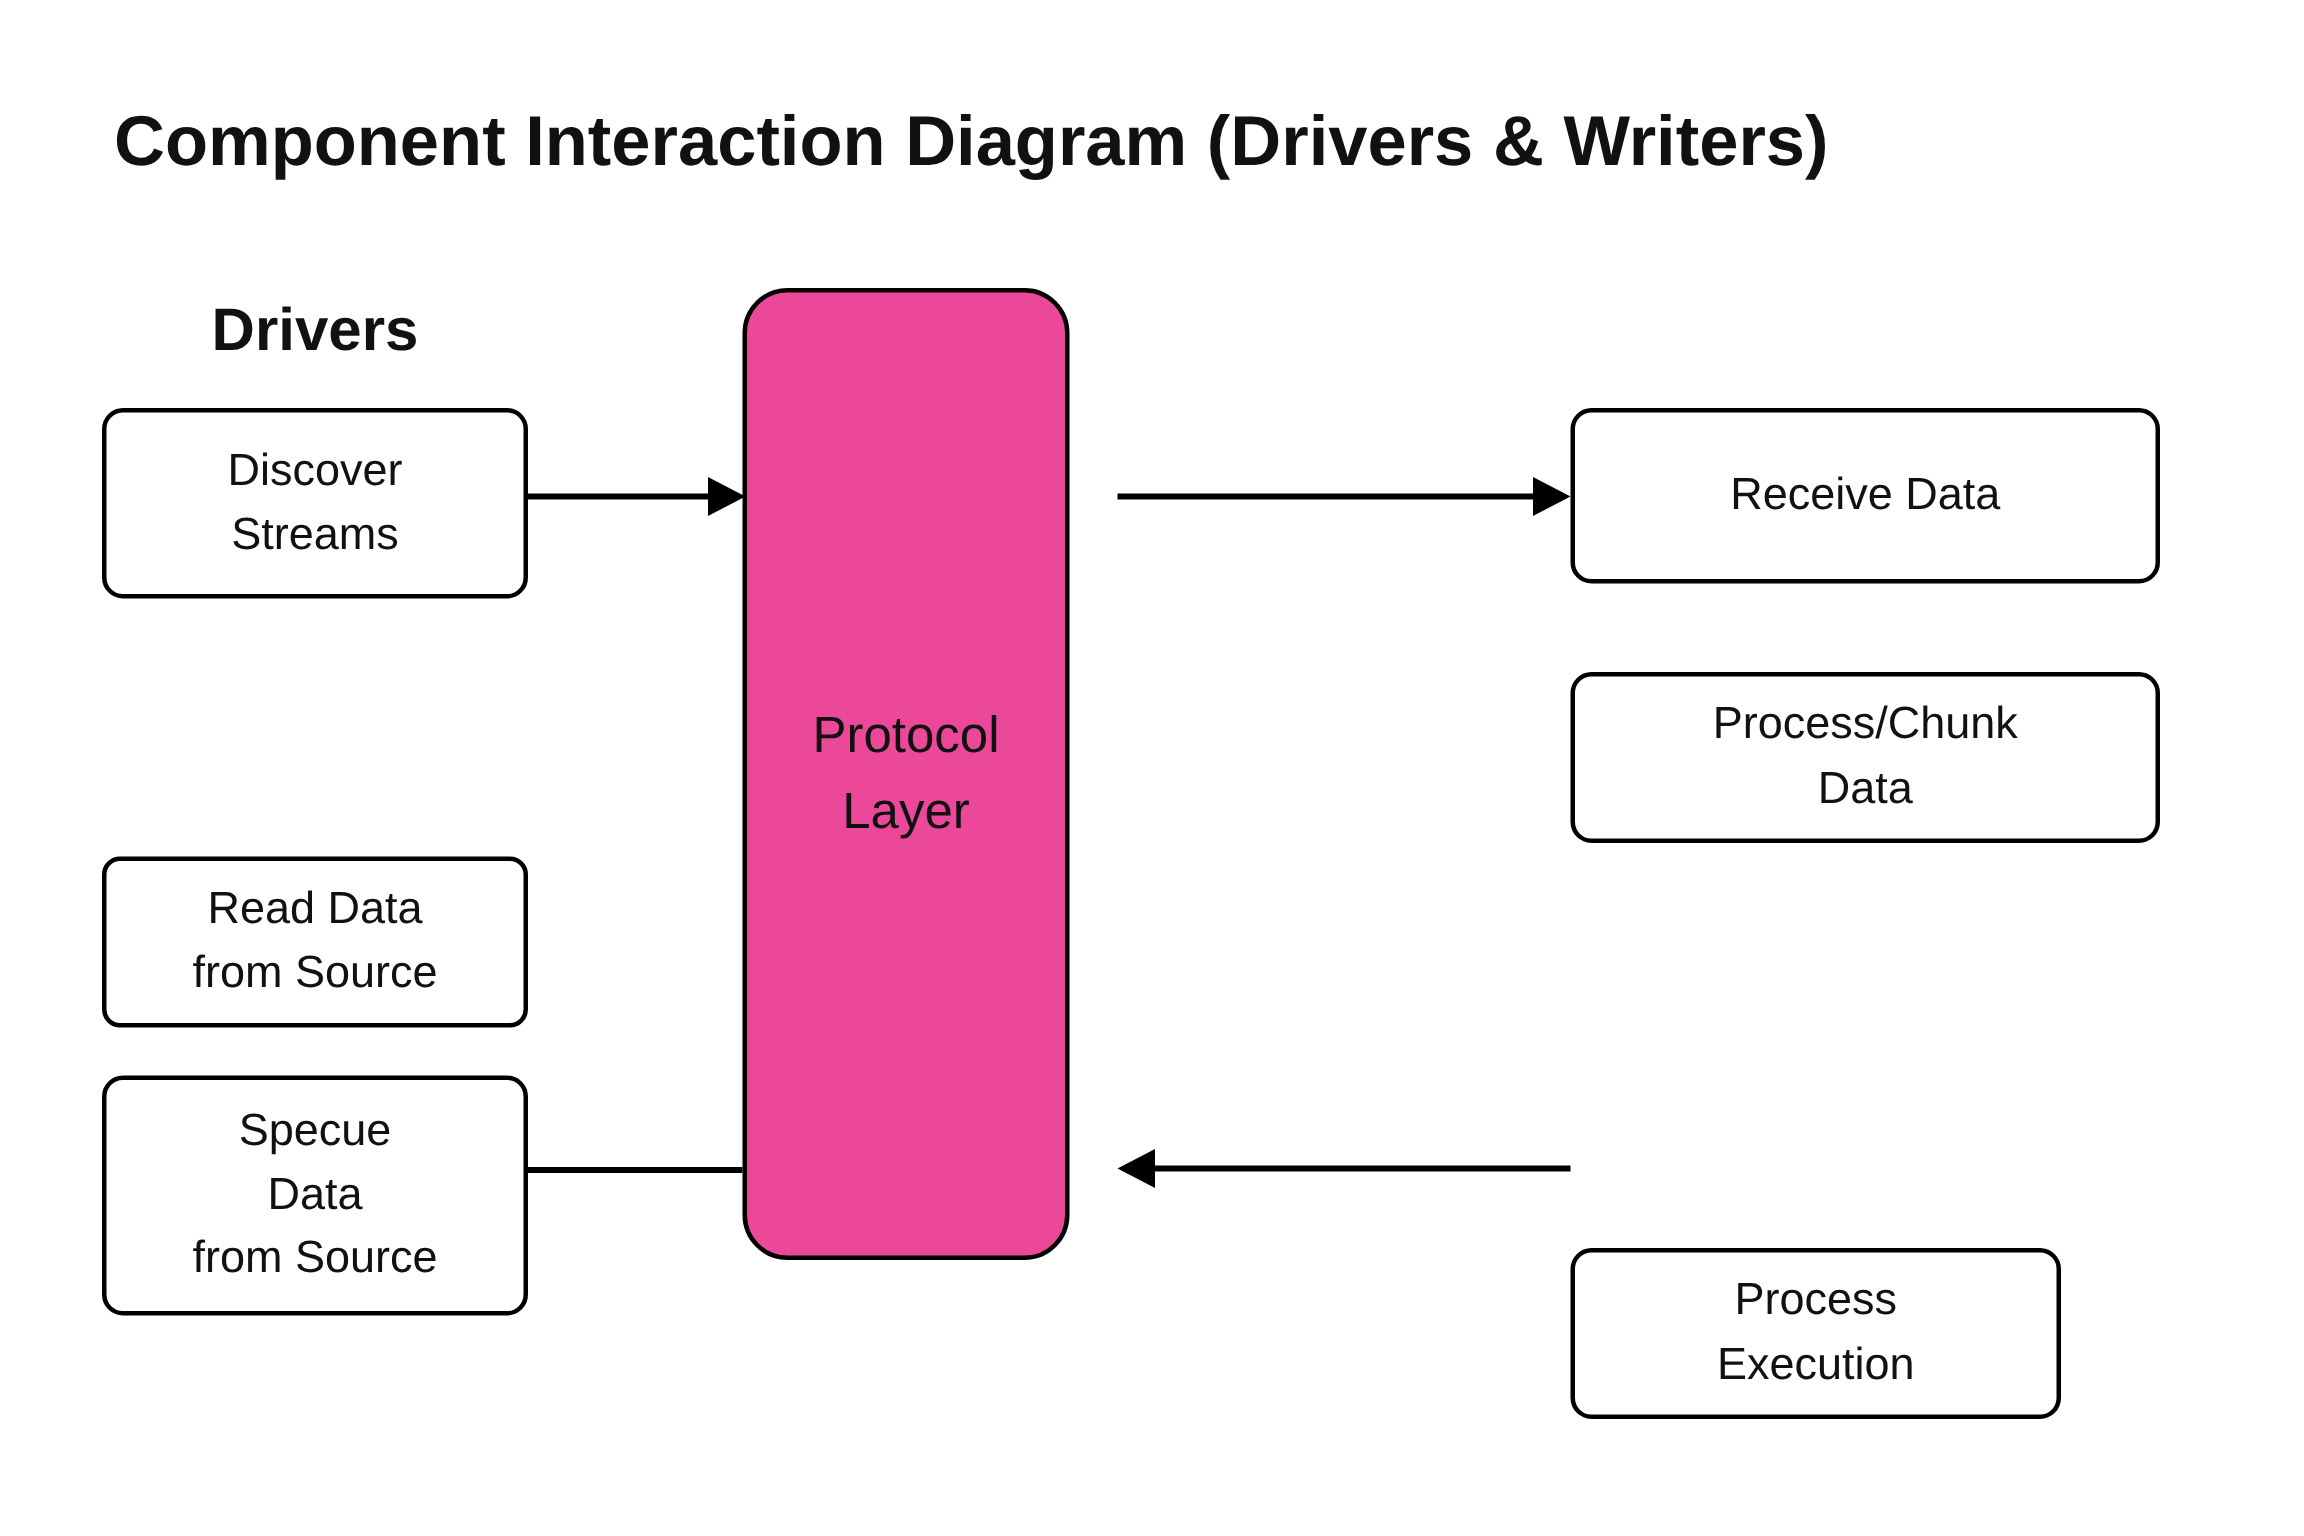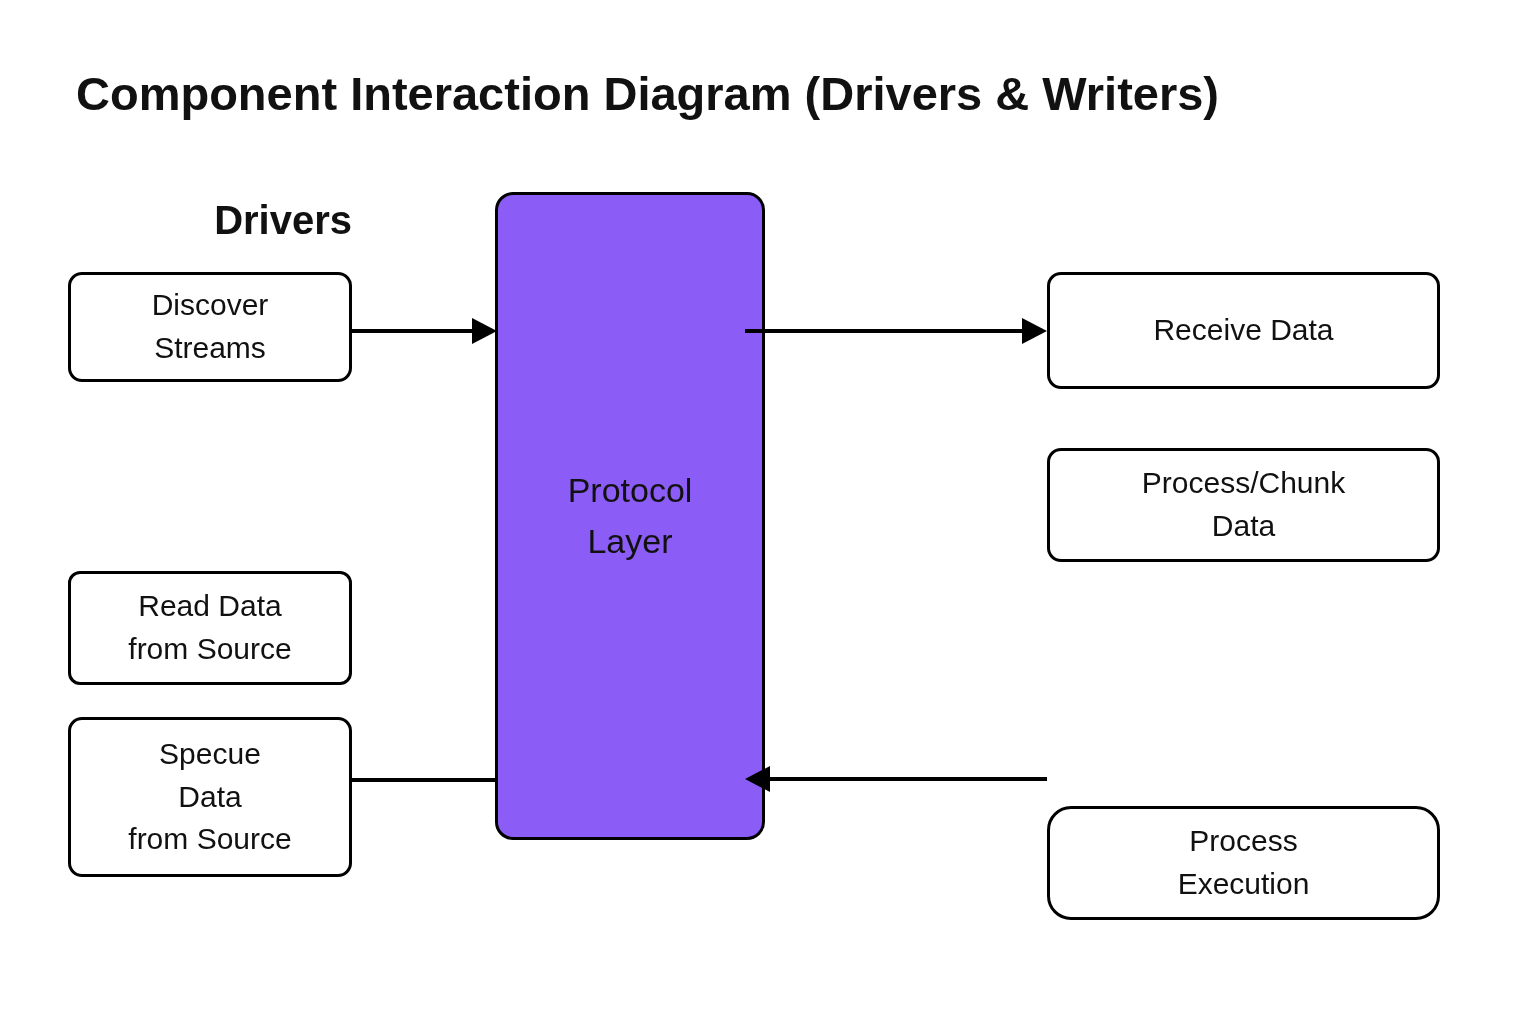--- a/index.html
+++ b/index.html
@@ -19,57 +19,57 @@
     top: 66px;
     font-size: 47px;
     font-weight: 700;
     letter-spacing: 0px;
     color: #111111;
   }
   .col-header {
     position: absolute;
     font-size: 40px;
     font-weight: 600;
-    text-align: right;
+    text-align: center;
     color: #111111;
   }
   .hdr-drivers { left: 68px;   top: 198px; width: 284px; }
   .hdr-writers { left: 1047px; top: 198px; width: 393px; }
 
   .node {
     position: absolute;
     border: 3px solid #000000;
     border-radius: 14px;
     background: #ffffff;
     display: flex;
     align-items: center;
     justify-content: center;
     text-align: center;
     white-space: pre-line;
     font-size: 30px;
     line-height: 1.43;
     color: #111111;
   }
-  .n-discover { left: 68px;  top: 272px; width: 284px; height: 110px; }
+  .n-discover { left: 68px;  top: 272px; width: 284px; height: 127px; }
   .n-setup    { left: 68px;  top: 423px; width: 284px; height: 114px; }
   .n-read     { left: 68px;  top: 571px; width: 284px; height: 114px; border-radius: 12px; }
   .n-specue   { left: 68px;  top: 717px; width: 284px; height: 160px; text-align: center; }
 
   .n-protocol {
-    left: 495px; top: 192px; width: 270px; height: 648px;
-    background: #8b5cf6;
-    border-radius: 18px;
+    left: 495px; top: 192px; width: 218px; height: 648px;
+    background: #ec4899;
+    border-radius: 30px;
     font-size: 34px;
     line-height: 1.5;
   }
 
   .n-receive  { left: 1047px; top: 272px; width: 393px; height: 117px; }
   .n-chunk    { left: 1047px; top: 448px; width: 393px; height: 114px; }
   .n-write    { left: 1047px; top: 571px; width: 393px; height: 207px; }
-  .n-exec     { left: 1047px; top: 806px; width: 393px; height: 114px; border-radius: 24px; }
+  .n-exec     { left: 1047px; top: 832px; width: 327px; height: 114px; }
 
   .edges {
     position: absolute;
     left: 0; top: 0;
     width: 1536px; height: 1024px;
     pointer-events: none;
   }
   .edges line    { stroke: #000000; stroke-width: 4; }
   .edges polygon { fill: #000000; }
 </style>

